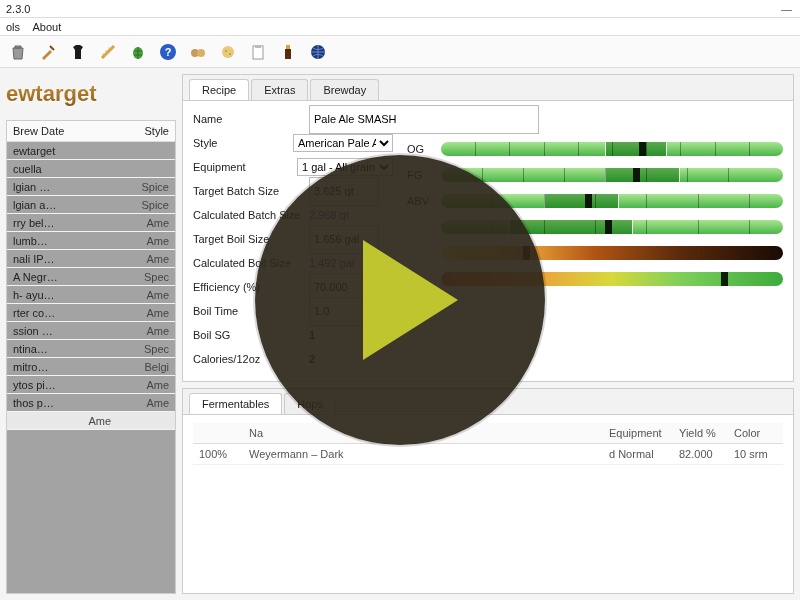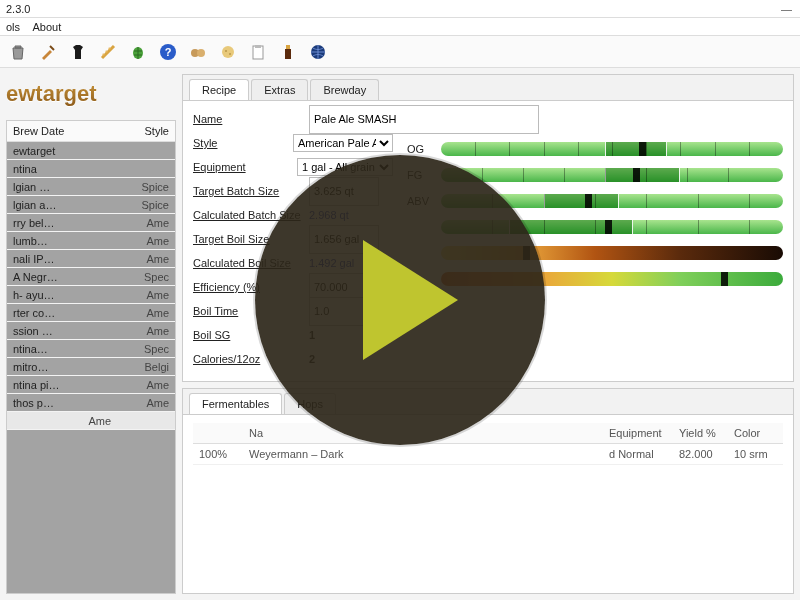--- a/index.html
+++ b/index.html
@@ -138,21 +138,21 @@
     background: #fff;
   }
   .formrow {
     display: flex;
     align-items: center;
     gap: 6px;
     margin-bottom: 4px;
     font-size: 11px;
     height: 20px;
   }
-  .formrow label { width: 110px; text-decoration: underline; }
+  .formrow label { width: 110px; }
   .formrow input[type=text] {
     height: 29px;
     border: 1px solid #bbb;
     padding: 0 4px;
     font-size: 11px;
     background: #fff;
   }
   .formrow select {
     height: 18px;
     border: 1px solid #bbb;
@@ -326,21 +326,21 @@
       <div class="listhead">
         <div class="col1">Brew Date</div>
         <div class="col2">Style</div>
       </div>
       <div class="listbody" id="recipe-list">
           <div class="lrow">
             <span class="c1">ewtarget</span>
             <span class="c2"></span>
           </div>
           <div class="lrow">
-            <span class="c1">ntina</span>
+            <span class="c1">cuella</span>
             <span class="c2"></span>
           </div>
           <div class="lrow">
             <span class="c1">lgian …</span>
             <span class="c2">Spice</span>
           </div>
           <div class="lrow">
             <span class="c1">lgian a…</span>
             <span class="c2">Spice</span>
           </div>
@@ -374,21 +374,21 @@
           </div>
           <div class="lrow">
             <span class="c1">ntina…</span>
             <span class="c2">Spec</span>
           </div>
           <div class="lrow">
             <span class="c1">mitro…</span>
             <span class="c2">Belgi</span>
           </div>
           <div class="lrow">
-            <span class="c1">ntina pi…</span>
+            <span class="c1">ytos pi…</span>
             <span class="c2">Ame</span>
           </div>
           <div class="lrow">
             <span class="c1">thos p…</span>
             <span class="c2">Ame</span>
           </div>
           <div class="lrow sel">
             <span class="c1">le SM…</span>
             <span class="c2">Ame</span>
           </div>

